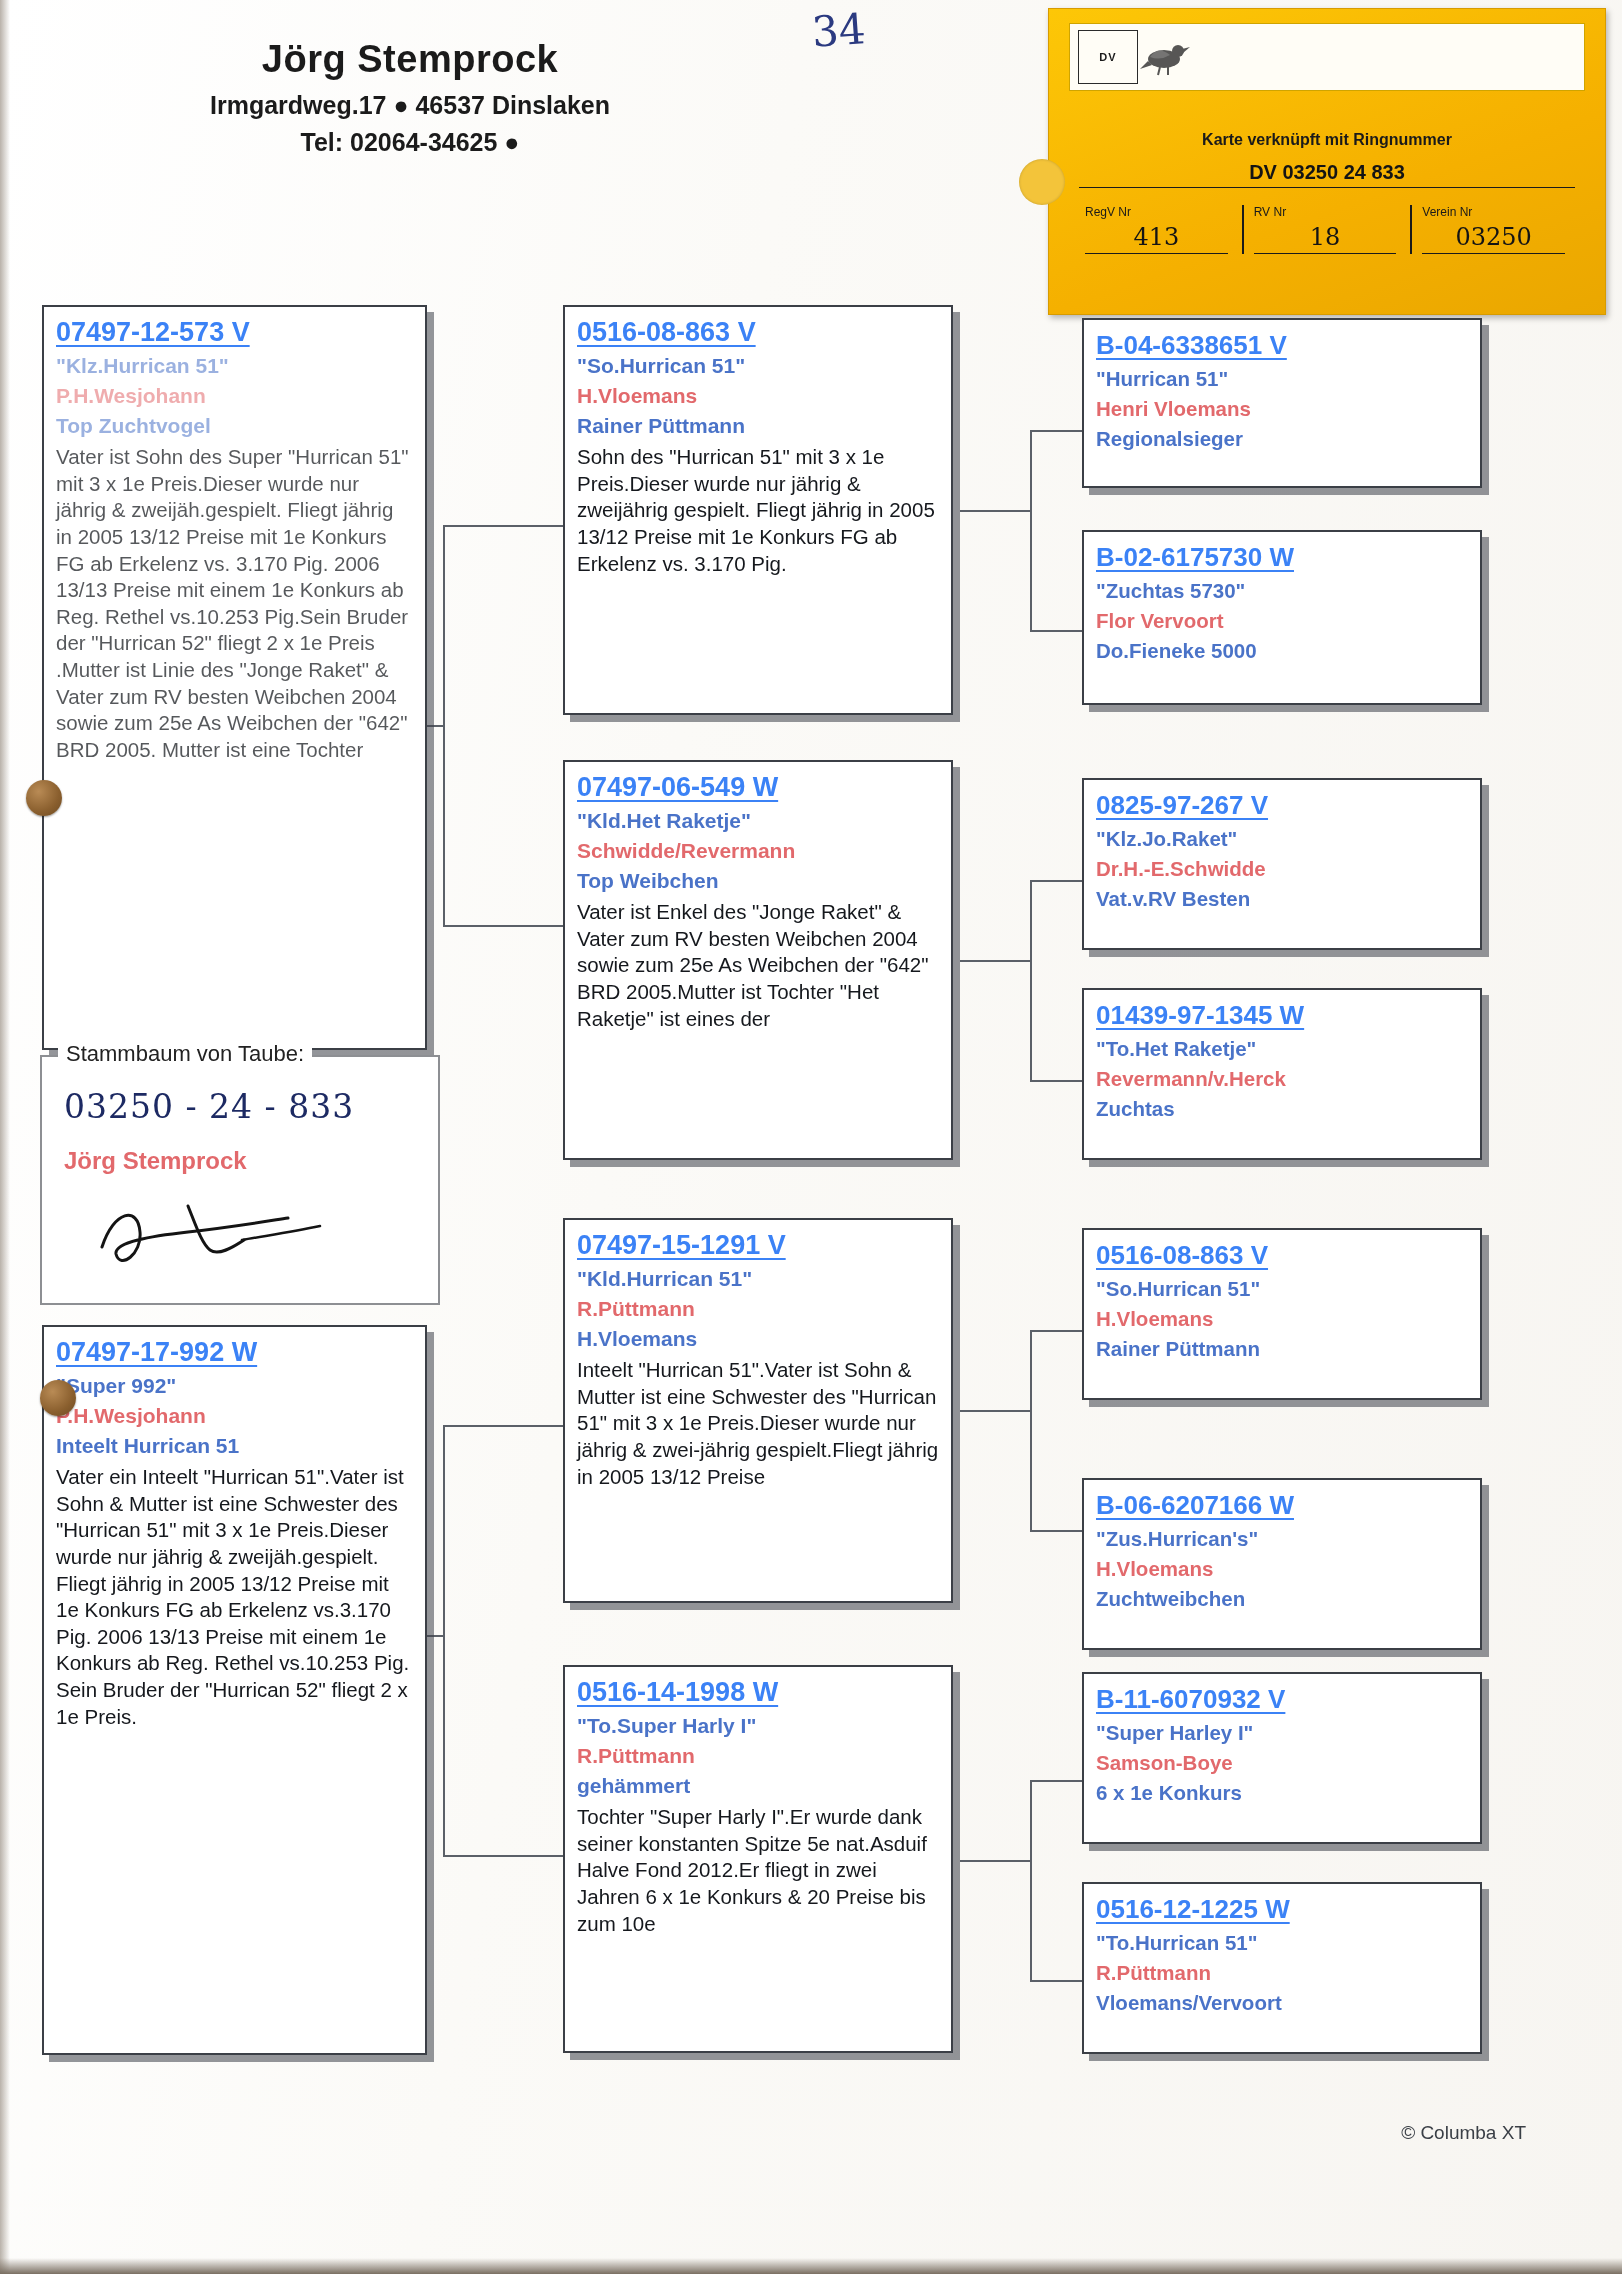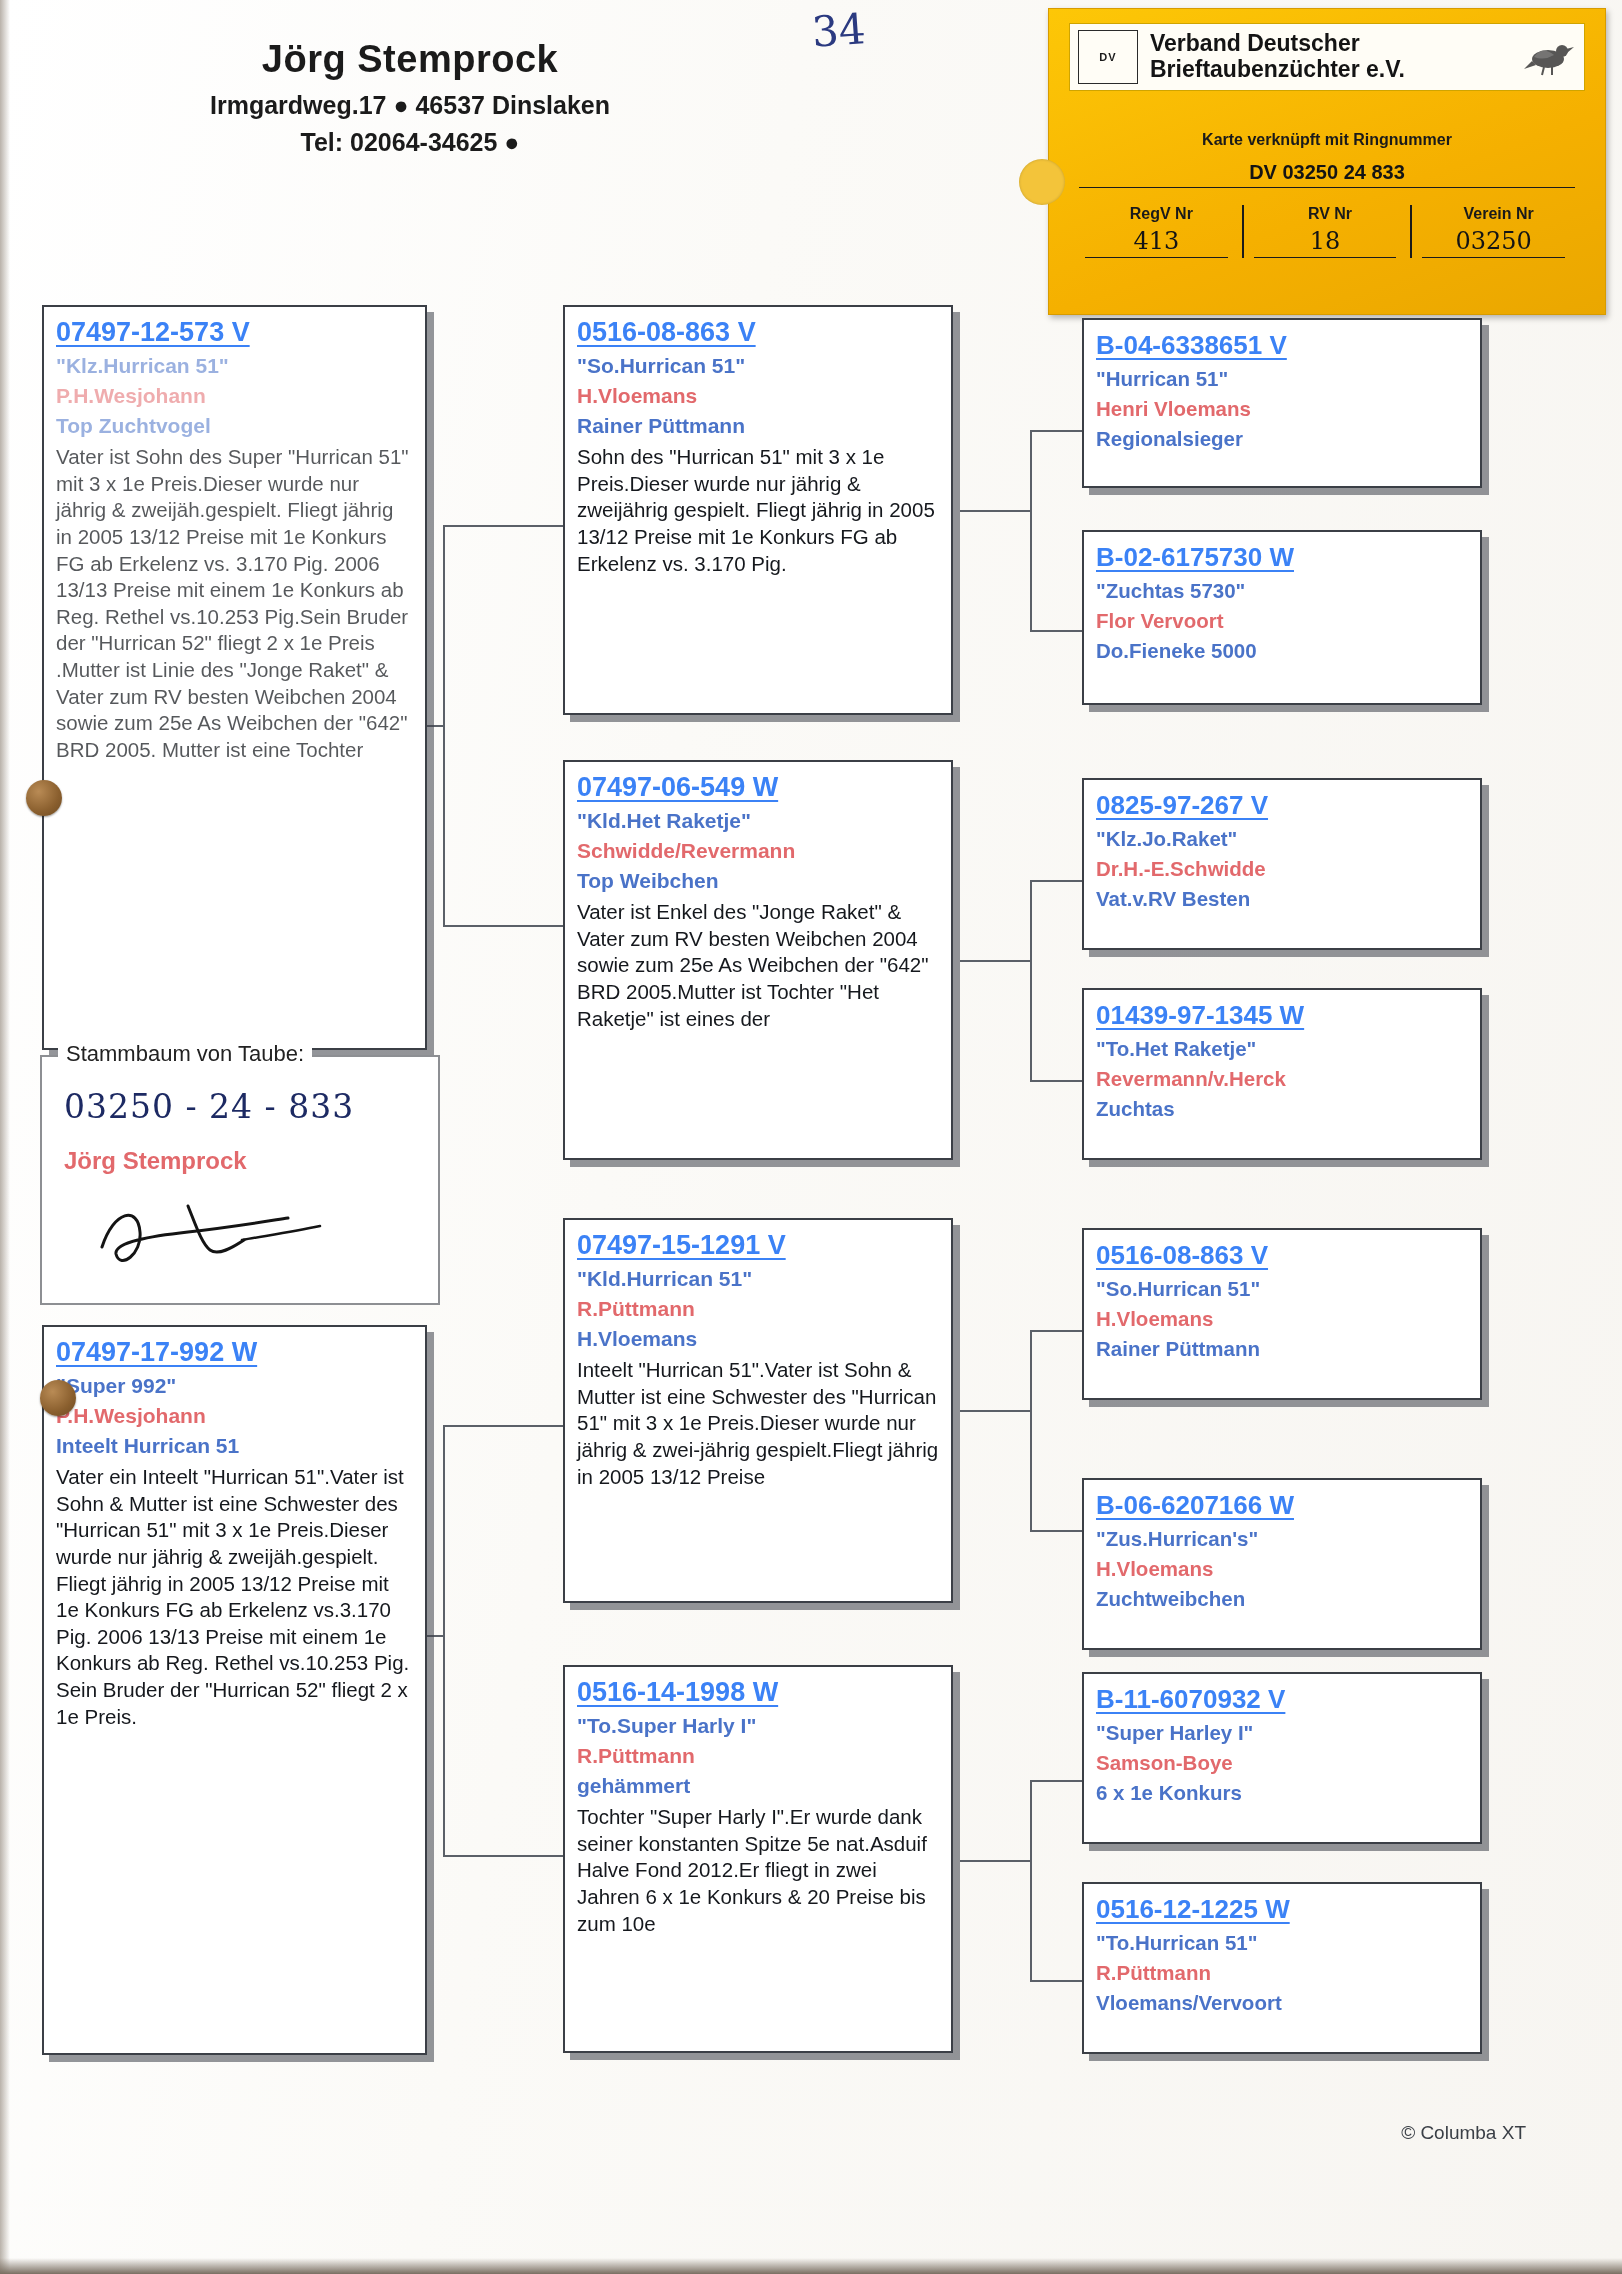--- a/index.html
+++ b/index.html
@@ -171,24 +171,24 @@
     left: 30px;
     right: 30px;
     top: 196px;
     display: flex;
   }
   .vdb-cell {
     flex: 1;
     text-align: center;
   }
   .vdb-cell .lbl {
-    font-size: 16px;
-    font-weight: bold;
+    font-size: 12px;
+    font-weight: normal;
     color: #1a1a1a;
-    text-align: center;
+    text-align: left;
     padding-left: 6px;
   }
   .vdb-cell .val {
     font-family: "DejaVu Serif", serif;
     font-size: 24px;
     color: #141414;
     border-bottom: 1.5px solid #1a1a1a;
     margin: 4px 10px 0 6px;
     padding-bottom: 2px;
   }
@@ -332,22 +332,20 @@
     <div class="owner-addr">Irmgardweg.17  ●  46537 Dinslaken</div>
     <div class="owner-tel">Tel: 02064-34625  ●</div>
   </div>
 
   <div class="hand-number">34</div>
 
   <div class="vdb-card">
     <div class="vdb-tab"></div>
     <div class="vdb-head">
       <div class="vdb-logo">DV</div>
-      <div class="vdb-title">Verband Deutscher
-Brieftaubenzüchter e.V.</div>
       <svg class="vdb-bird" viewBox="0 0 54 40">
         <ellipse cx="26" cy="22" rx="16" ry="9" fill="#3a3a3a"></ellipse>
         <circle cx="40" cy="14" r="6" fill="#3a3a3a"></circle>
         <path d="M44 12 L52 10 L45 16 Z" fill="#3a3a3a"></path>
         <path d="M12 20 Q20 8 32 18 Q22 24 12 20 Z" fill="#5d5d5d"></path>
         <path d="M10 24 L2 32 L14 28 Z" fill="#3a3a3a"></path>
         <path d="M22 30 L20 38 M30 30 L30 38" stroke="#3a3a3a" stroke-width="2"></path>
       </svg>
     </div>
     <div class="vdb-sub2">Karte verknüpft mit Ringnummer</div>

